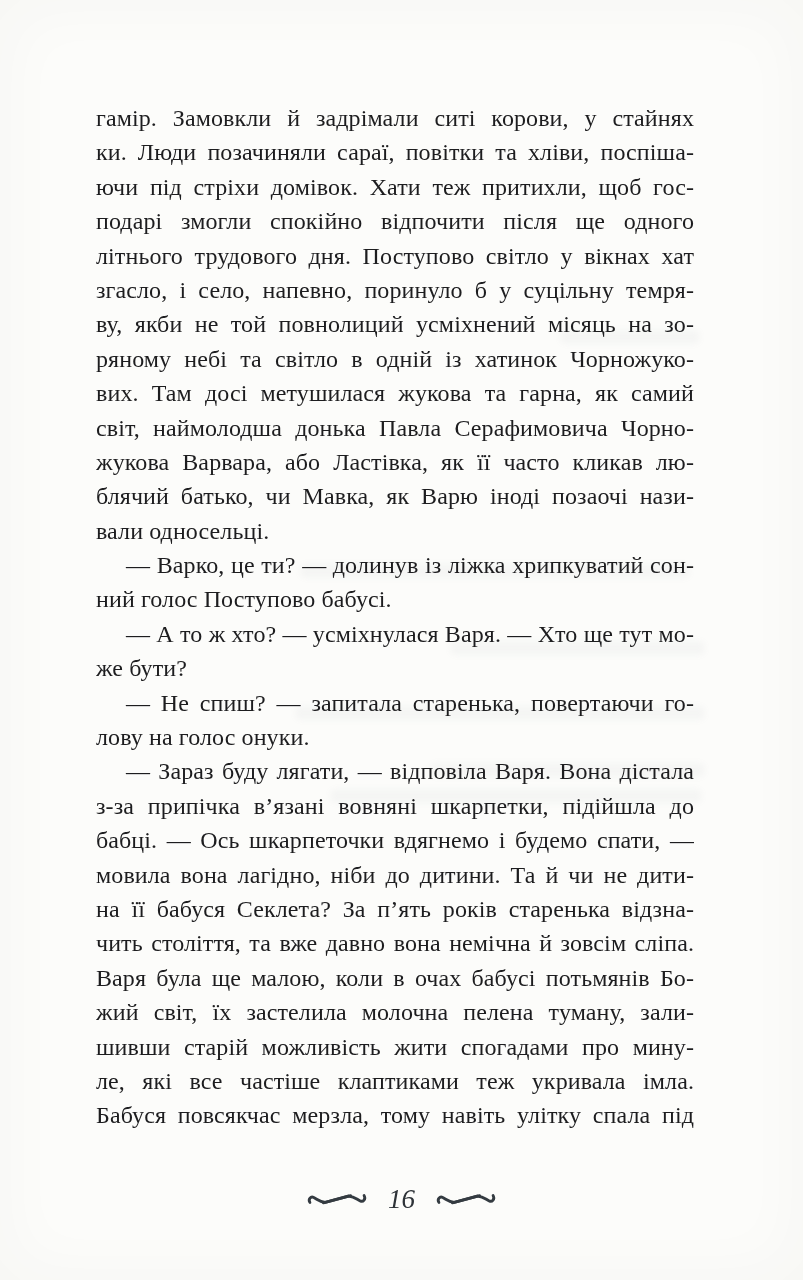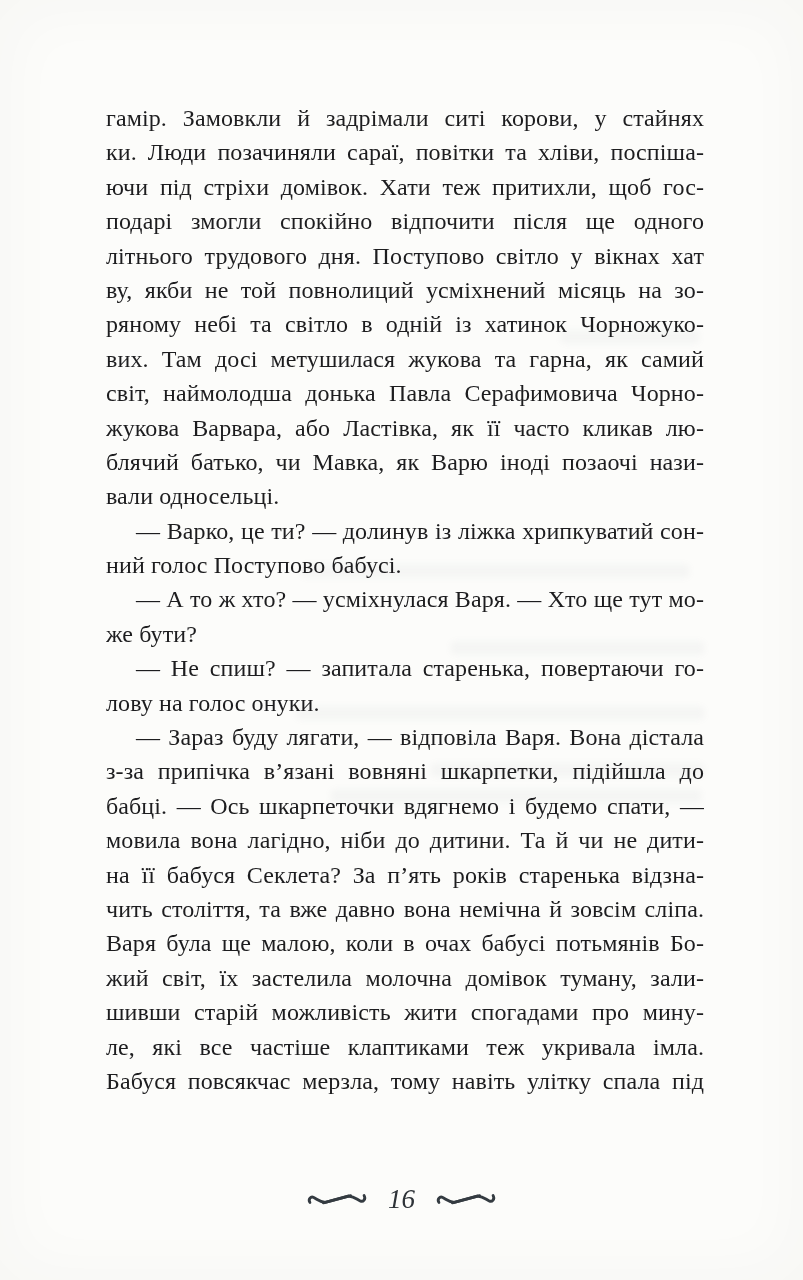--- a/index.html
+++ b/index.html
@@ -8,21 +8,21 @@
     width: 803px;
     height: 1280px;
     background: #fcfcfa;
     font-family: "Liberation Serif", "DejaVu Serif", serif;
     color: #1d1d1f;
     overflow: hidden;
     box-shadow: inset 0 0 70px rgba(60,55,40,0.03);
   }
   .text-block {
     position: absolute;
-    left: 106px;
+    left: 96px;
     top: 101px;
     width: 598px;
   }
   .line {
     font-size: 24px;
     line-height: 34.4px;
     height: 34.4px;
     overflow: hidden;
     text-align: justify;
     text-align-last: justify;
@@ -67,41 +67,42 @@
   <div class="ghost" style="top:706px; left:295px; width:410px;"></div>
   <div class="ghost" style="top:763px; left:430px; width:275px;"></div>
   <div class="ghost" style="top:789px; left:330px; width:372px;"></div>
 
   <main class="text-block">
     <div class="line">гамір. Замовкли й задрімали ситі корови, у стайнях</div>
     <div class="line">ки. Люди позачиняли сараї, повітки та хліви, поспіша-</div>
     <div class="line">ючи під стріхи домівок. Хати теж притихли, щоб гос-</div>
     <div class="line">подарі змогли спокійно відпочити після ще одного</div>
     <div class="line">літнього трудового дня. Поступово світло у вікнах хат</div>
+    <div class="line">згасло, і село, напевно, поринуло б у суцільну темря-</div>
     <div class="line">ву, якби не той повнолиций усміхнений місяць на зо-</div>
     <div class="line">ряному небі та світло в одній із хатинок Чорножуко-</div>
     <div class="line">вих. Там досі метушилася жукова та гарна, як самий</div>
     <div class="line">світ, наймолодша донька Павла Серафимовича Чорно-</div>
     <div class="line">жукова Варвара, або Ластівка, як її часто кликав лю-</div>
     <div class="line">блячий батько, чи Мавка, як Варю іноді позаочі нази-</div>
     <div class="line pend">вали односельці.</div>
     <div class="line ind">— Варко, це ти? — долинув із ліжка хрипкуватий сон-</div>
     <div class="line pend">ний голос Поступово бабусі.</div>
     <div class="line ind">— А то ж хто? — усміхнулася Варя. — Хто ще тут мо-</div>
     <div class="line pend">же бути?</div>
     <div class="line ind">— Не спиш? — запитала старенька, повертаючи го-</div>
     <div class="line pend">лову на голос онуки.</div>
     <div class="line ind">— Зараз буду лягати, — відповіла Варя. Вона дістала</div>
     <div class="line">з-за припічка в’язані вовняні шкарпетки, підійшла до</div>
     <div class="line">бабці. — Ось шкарпеточки вдягнемо і будемо спати, —</div>
     <div class="line">мовила вона лагідно, ніби до дитини. Та й чи не дити-</div>
     <div class="line">на її бабуся Секлета? За п’ять років старенька відзна-</div>
     <div class="line">чить століття, та вже давно вона немічна й зовсім сліпа.</div>
     <div class="line">Варя була ще малою, коли в очах бабусі потьмянів Бо-</div>
-    <div class="line">жий світ, їх застелила молочна домівок туману, зали-</div>
+    <div class="line">жий світ, їх застелила молочна пелена туману, зали-</div>
     <div class="line">шивши старій можливість жити спогадами про мину-</div>
     <div class="line">ле, які все частіше клаптиками теж укривала імла.</div>
     <div class="line">Бабуся повсякчас мерзла, тому навіть улітку спала під</div>
   </main>
 
   <footer class="footer">
     <span class="flourish">
       <svg width="62" height="20" viewBox="0 0 64 20" fill="none">
         <path d="M4 13.5 C2 10 5 7 8 8.5 C12 10.5 14 13 20 13.5 L46 6.5" stroke="#343b41" stroke-width="3" stroke-linecap="round"></path>
         <path d="M60 6.5 C62 10 59 13.5 56 12 C52 10 50 7.5 44 7 L18 14" stroke="#343b41" stroke-width="3" stroke-linecap="round"></path>

